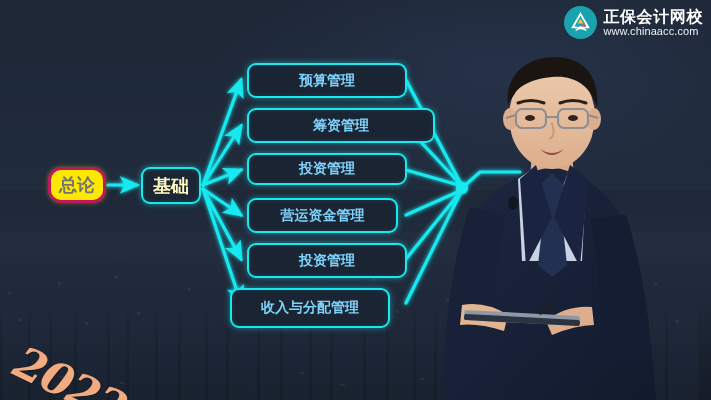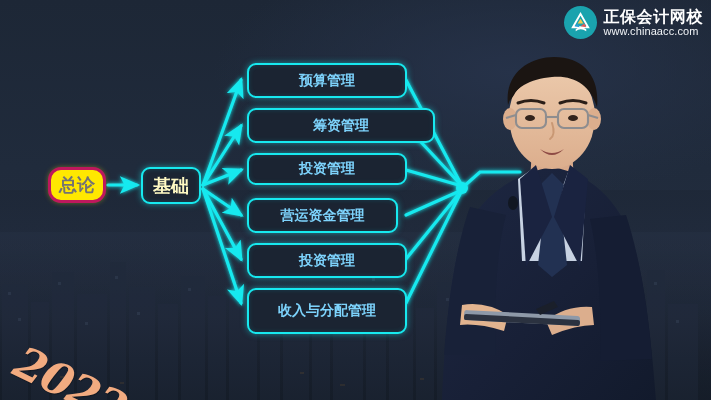--- a/index.html
+++ b/index.html
@@ -321,21 +321,21 @@
   </div>
   <div class="node node-item" style="left:247px; top:153px; width:160px; height:32px;">
     <span>投资管理</span>
   </div>
   <div class="node node-item" style="left:247px; top:198px; width:151px; height:35px;">
     <span>营运资金管理</span>
   </div>
   <div class="node node-item" style="left:247px; top:243px; width:160px; height:35px;">
     <span>投资管理</span>
   </div>
-  <div class="node node-item" style="left:247px; top:288px; width:160px; height:46px;text-align:center;">
+  <div class="node node-item" style="left:230px; top:288px; width:160px; height:40px;text-align:center;">
     <span>收入与分配管理</span>
   </div>
 
   <div class="logo-wrap">
     <div class="logo-mark">
       <svg width="23" height="23" viewBox="0 0 24 24">
         <path d="M4 17 L12 3 L20 17 Z" fill="none" stroke="#ffffff" stroke-width="2"></path>
         <path d="M7 19 q5 -4 11 0 l0 2 q-6 -4 -11 0 Z" fill="#ffffff"></path>
         <path d="M9 13 l3 -5 l3 5 Z" fill="#f2c94c"></path>
         <path d="M12 16 l4 -3 l2 4 Z" fill="#eb5757"></path>

